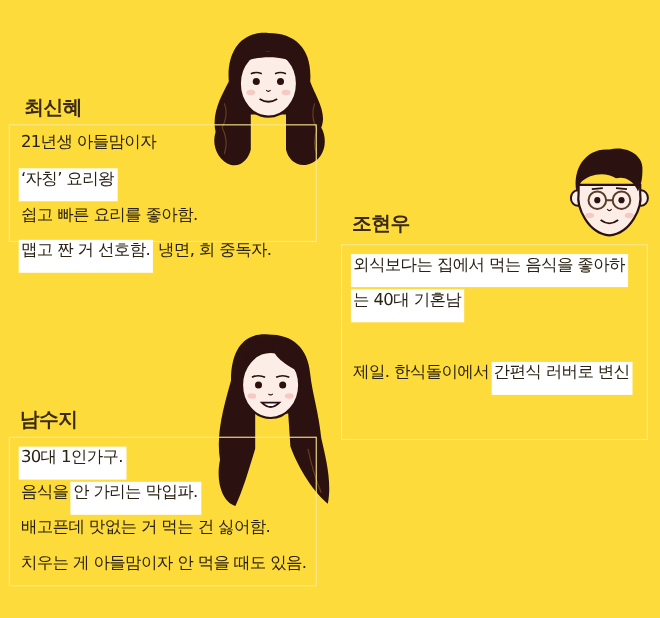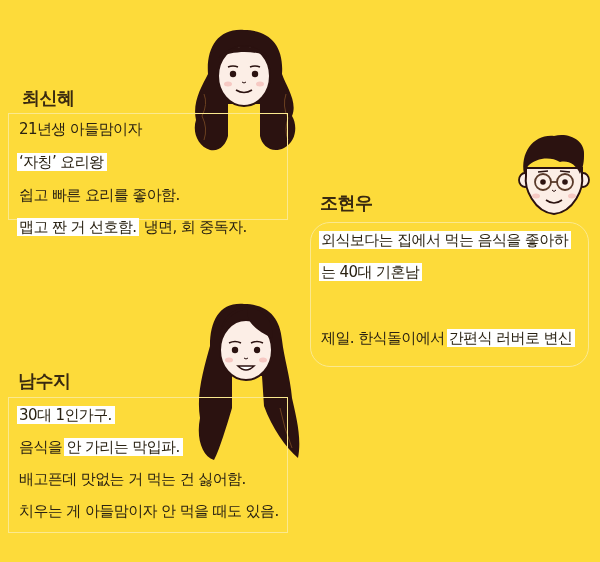--- a/index.html
+++ b/index.html
@@ -26,21 +26,21 @@
   .line {
     position: absolute;
     left: 10px;
     font-size: 15px;
     line-height: 22px;
     white-space: nowrap;
     letter-spacing: -0.6px;
   }
   .hl {
     background: #ffffff;
-    padding: 0 3px 0 2px;
+    padding: 0 3px 12px 2px;
     margin-left: -2px;
   }
   .avatar { position: absolute; }
 </style>
 </head>
 <body>
 
 <div>
   <div class="name" style="left:22px; top:86px;">최신혜</div>
 
@@ -90,21 +90,21 @@
     <circle cx="27" cy="52" r="2.8" fill="#2B1210"></circle>
     <circle cx="49" cy="52" r="2.8" fill="#2B1210"></circle>
     <path d="M22 42 L32 41" stroke="#2B1210" stroke-width="1.6"></path>
     <path d="M44 41 L54 42" stroke="#2B1210" stroke-width="1.6"></path>
     <ellipse cx="20" cy="66" rx="4" ry="2.5" fill="#F6C9C3"></ellipse>
     <ellipse cx="56" cy="66" rx="4" ry="2.5" fill="#F6C9C3"></ellipse>
     <path d="M36 60 Q38 63 40 60" stroke="#2B1210" stroke-width="1" fill="none"></path>
     <path d="M30 70 Q38 76 46 70" stroke="#2B1210" stroke-width="1.6" fill="none"></path>
   </svg>
 
-  <div class="box" style="left:310px; top:222px; width:279px; height:145px;border-radius:20px;">
+  <div class="box" style="left:310px; top:222px; width:279px; height:178px;">
     <div class="line" style="top:6px;">
       <span class="hl">외식보다는 집에서 먹는 음식을 좋아하</span>
     </div>
     <div class="line" style="top:38px;">
       <span class="hl">는 40대 기혼남 </span>
     </div>
     <div class="line" style="top:104px;">
       <span>제일. 한식돌이에서 </span><span class="hl">간편식 러버로 변신</span>
     </div>
   </div>

